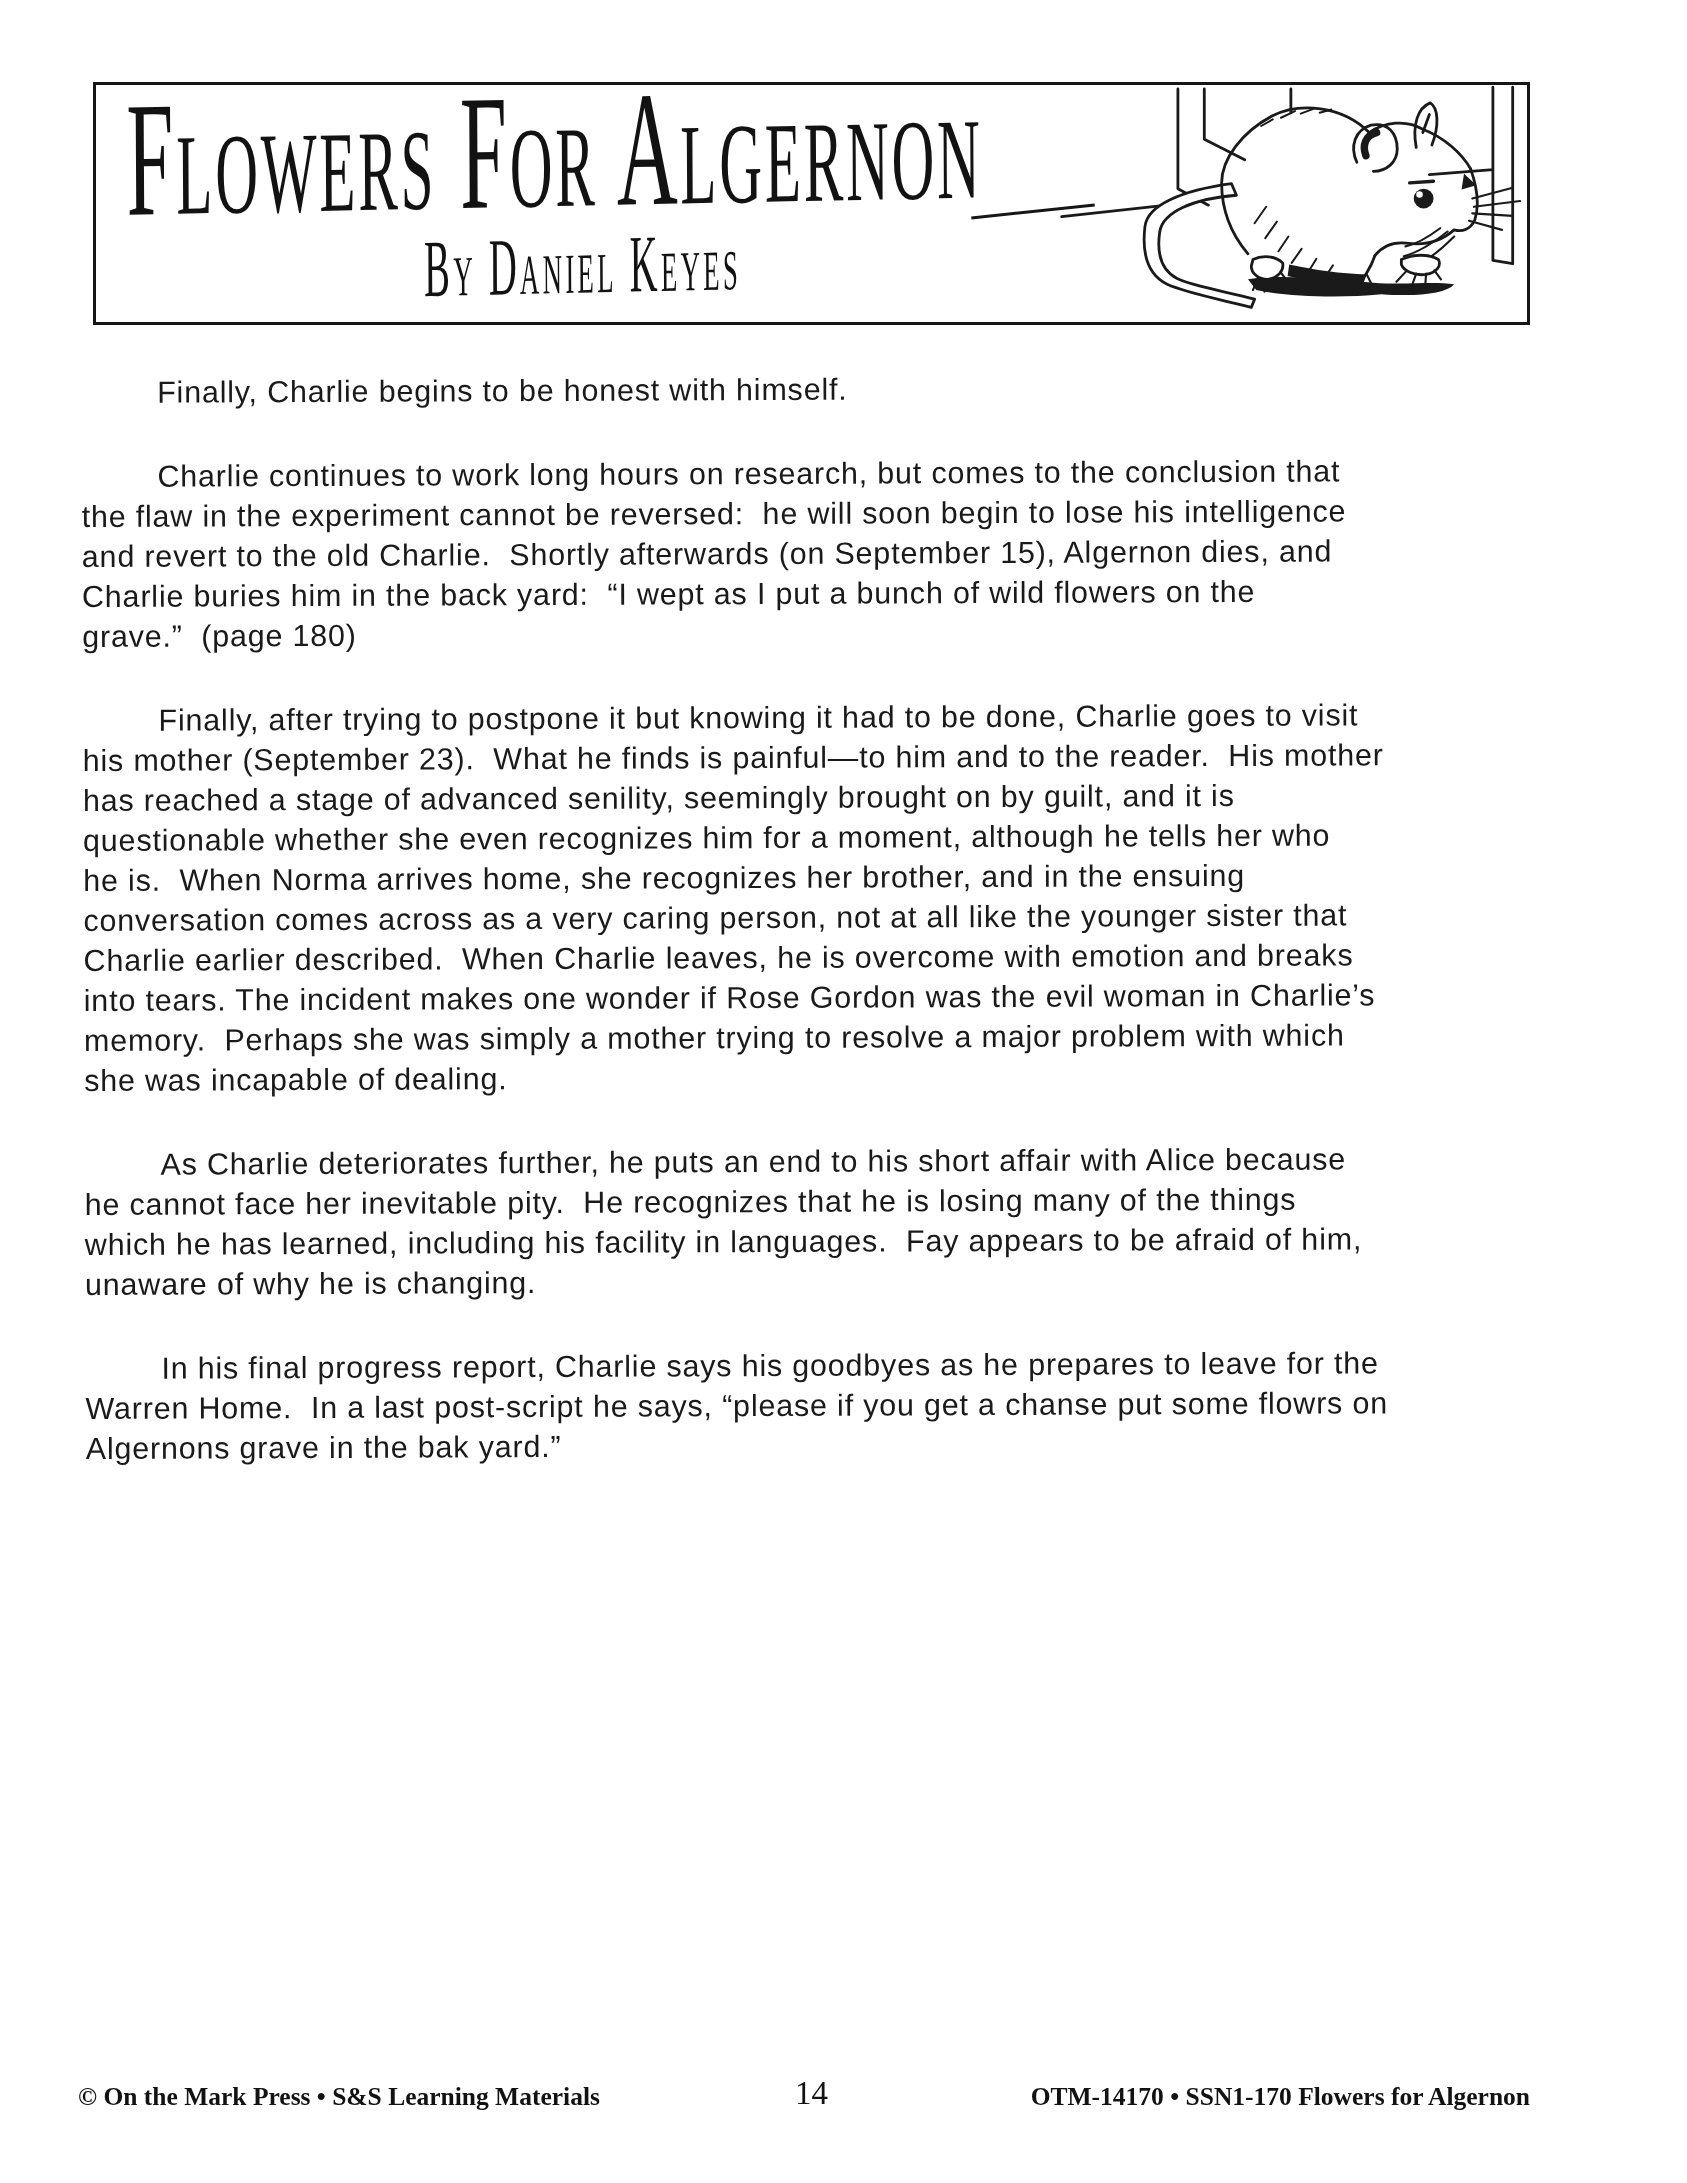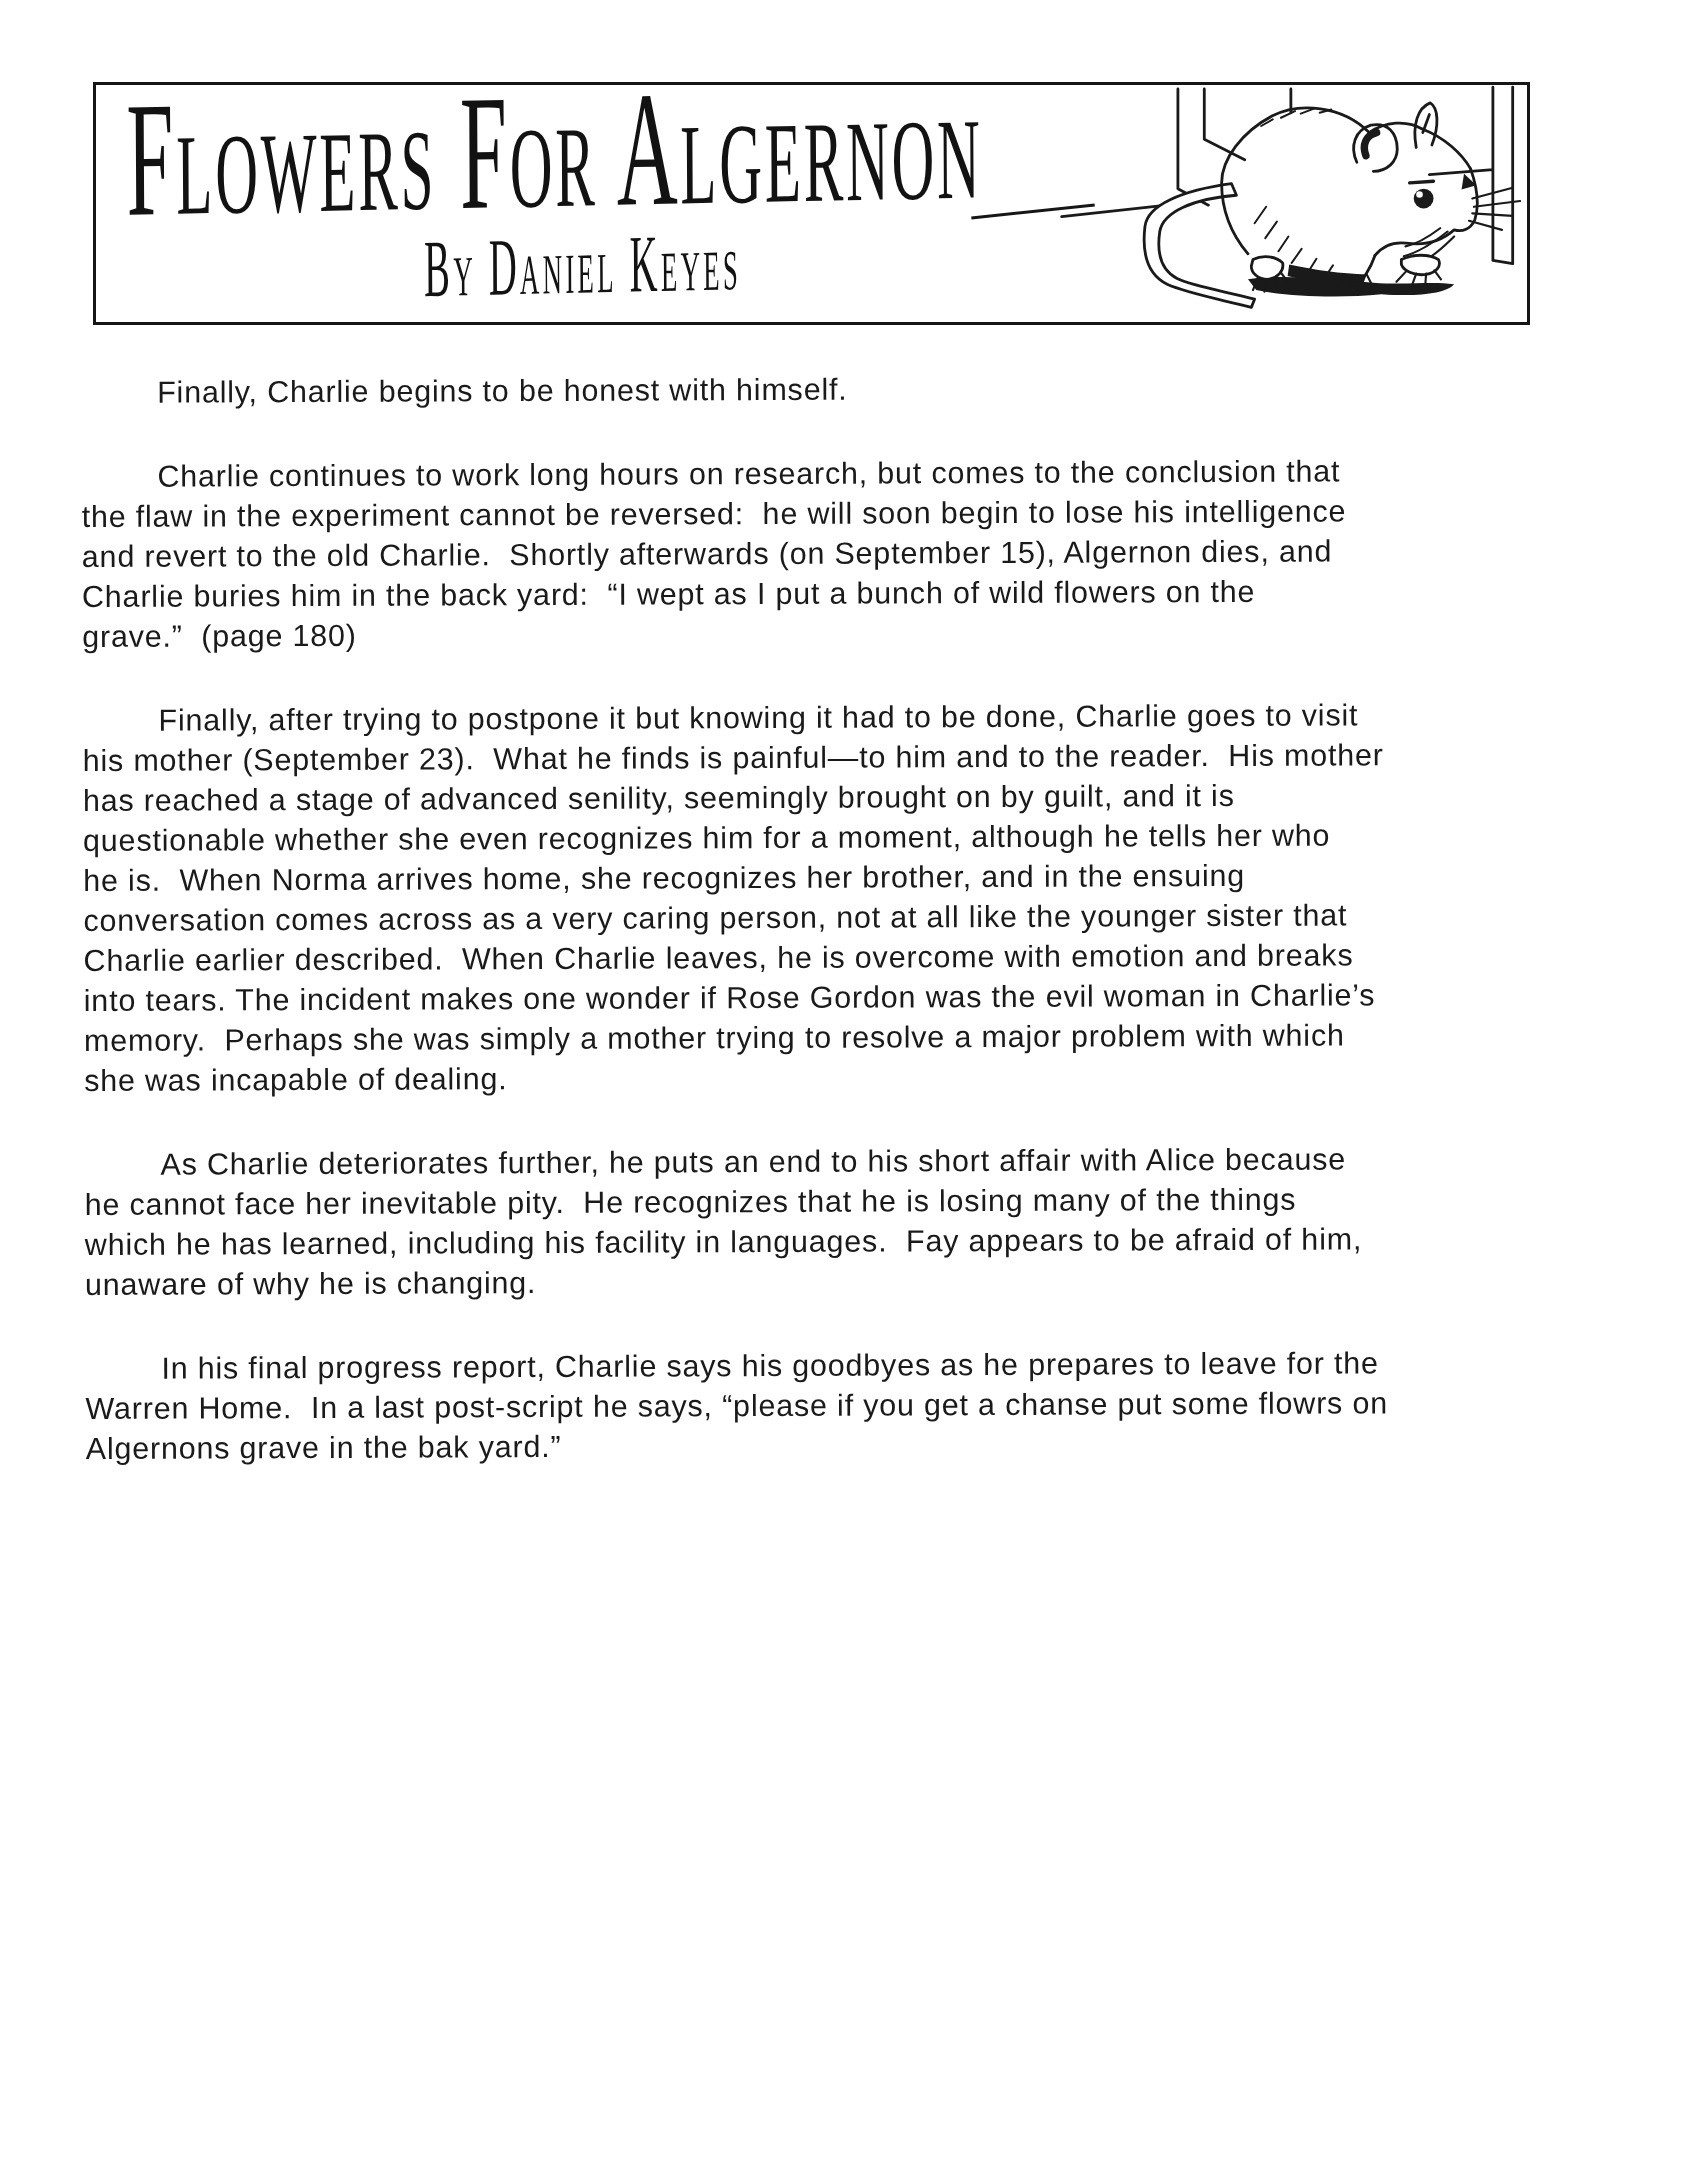--- a/index.html
+++ b/index.html
@@ -178,15 +178,20 @@
         <div class="line">which he has learned, including his facility in languages.  Fay appears to be afraid of him,</div>
         <div class="line">unaware of why he is changing.</div>
       </div>
       <div class="paragraph">
         <div class="line first">In his final progress report, Charlie says his goodbyes as he prepares to leave for the</div>
         <div class="line">Warren Home.  In a last post-script he says, “please if you get a chanse put some flowrs on</div>
         <div class="line">Algernons grave in the bak yard.”</div>
       </div>
     </div>
 
+  <div class="footer">
+    <span class="footer-left">© On the Mark Press • S&amp;S Learning Materials</span>
+    <span class="footer-page">14</span>
+    <span class="footer-right">OTM-14170 • SSN1-170 Flowers for Algernon</span>
+  </div>
 
 </div>
 
 
 </body></html>

